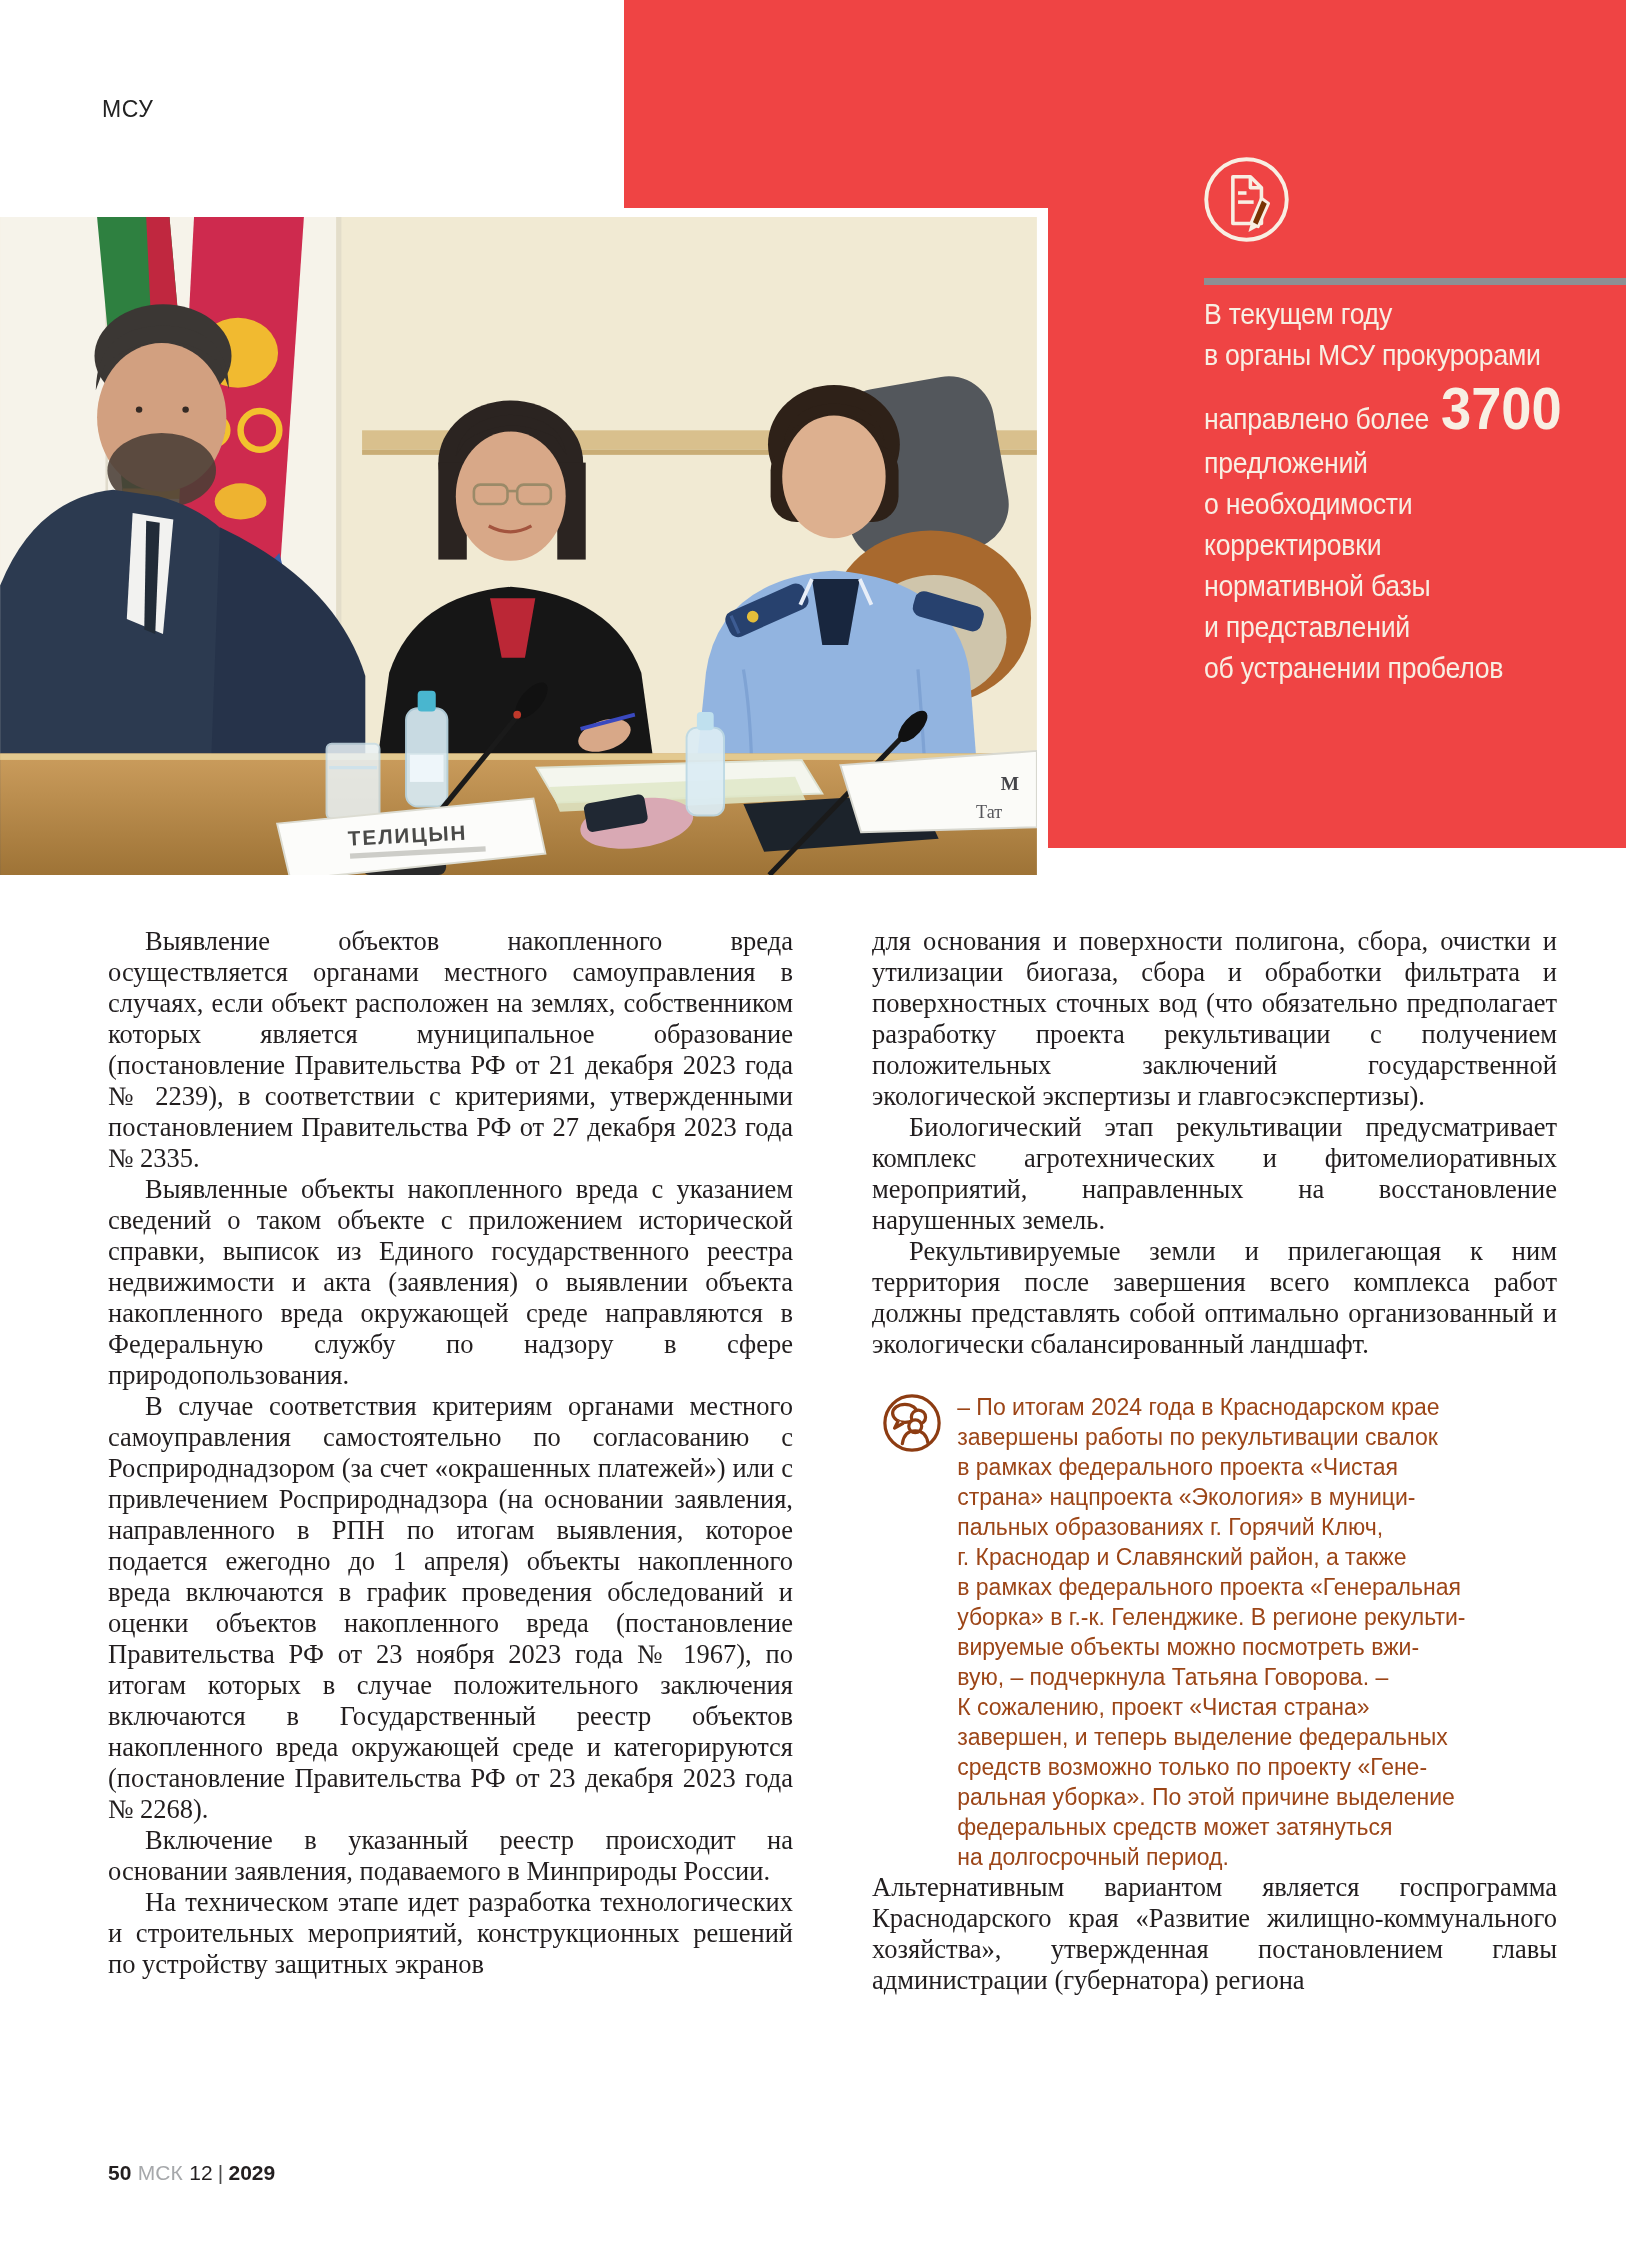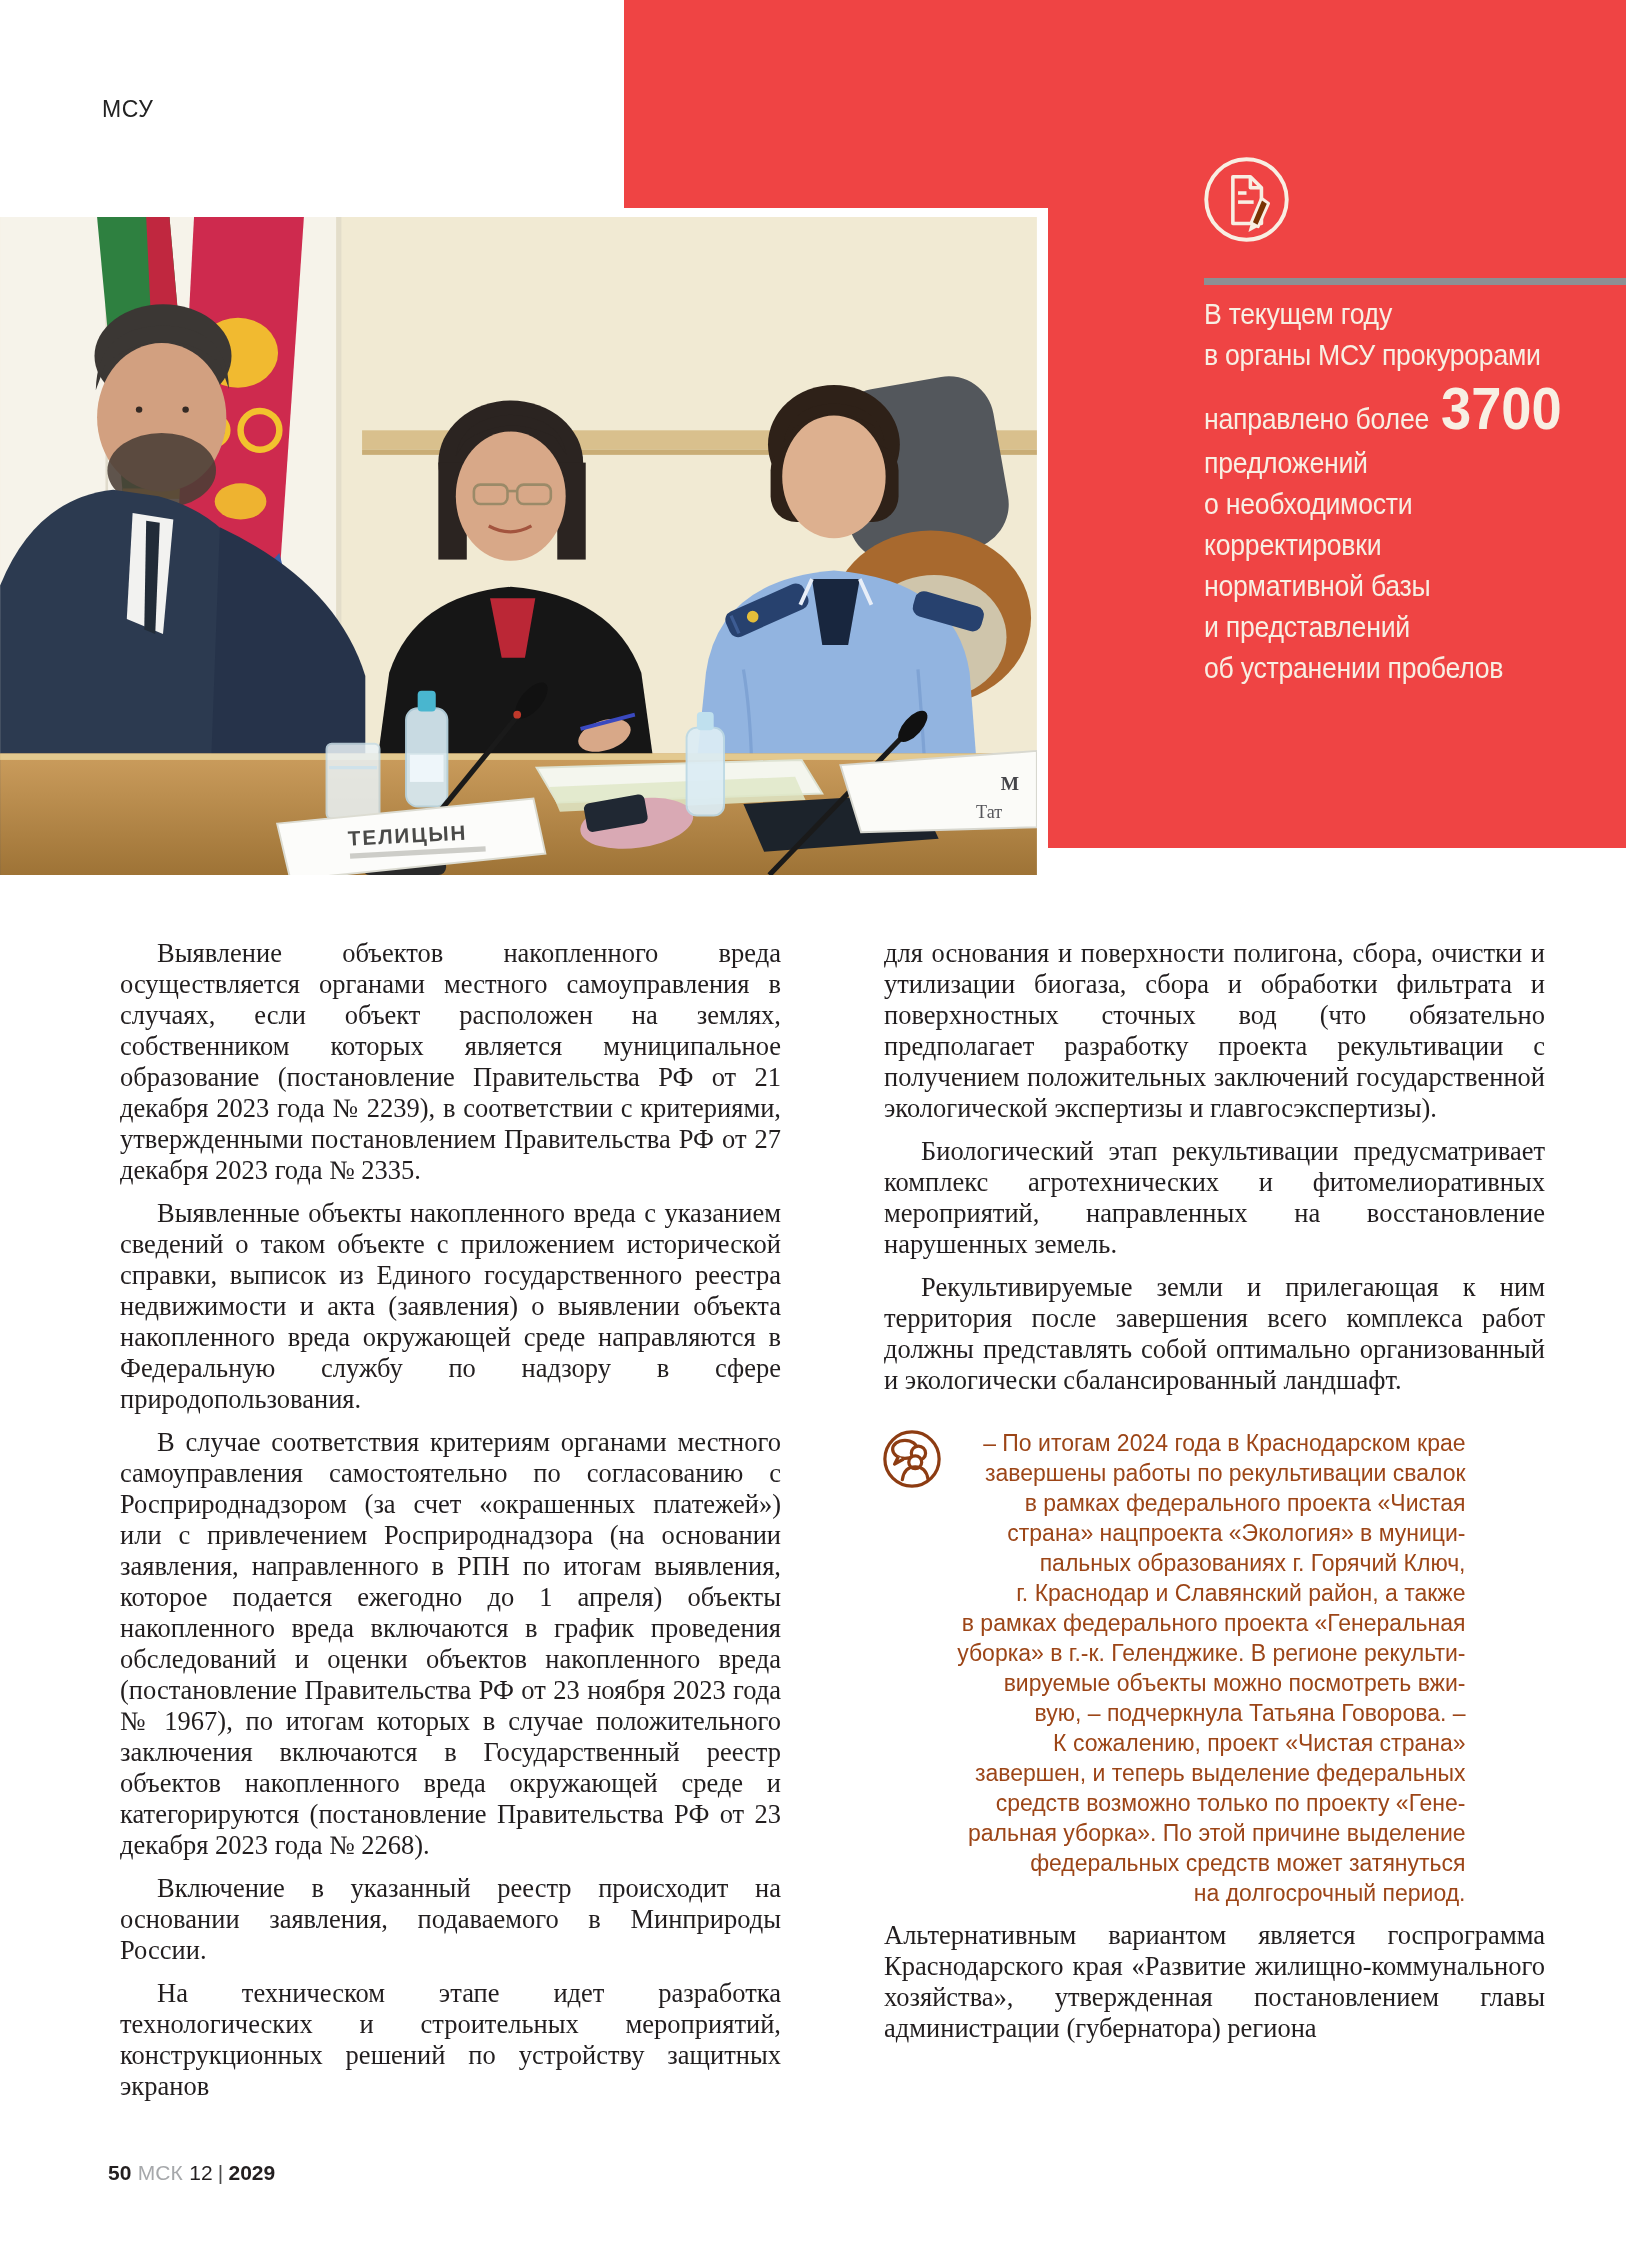--- a/index.html
+++ b/index.html
@@ -23,27 +23,27 @@
 
   
   .photo-frame{position:absolute;left:0;top:208px;width:1048px;height:667px;background:#ffffff;}
   .photo-frame svg{position:absolute;left:0;top:9px;}
 
   
   .col{position:absolute;top:926px;width:685px;font-size:26.5px;line-height:31px;
        text-align:justify;}
   .col1{left:108px;}
   .col2{left:872px;}
-  .col p{margin:12px;text-indent:37px;}
+  .col p{margin:0;text-indent:37px;}
   .col p.no-indent{text-indent:0;}
 
   .quote{display:flex;gap:14.2px;margin-top:32px;}
   .quote-icon{flex:0 0 62px;width:62px;height:62px;margin-left:9px;}
   .quote-lines{font-family:"Liberation Sans", sans-serif;font-size:23px;line-height:30px;
-    color:#9c4517;text-align:right;}
+    color:#9c4517;text-align:left;}
   .closing{margin-top:41px;}
 
   
   .footer{position:absolute;left:108px;top:2161px;
     font-family:"Liberation Sans", sans-serif;font-size:21px;color:#231f20;}
   .footer .num{font-weight:700;}
   .footer .brand{color:#a6a8ab;margin:0 6.5px;}
   .footer .issue{font-weight:400;margin-right:5.2px;text-align:right;}
   .footer .sep{font-weight:300;color:#4a4a4a;margin-right:5.2px;}
   .footer .year{font-weight:700;}

